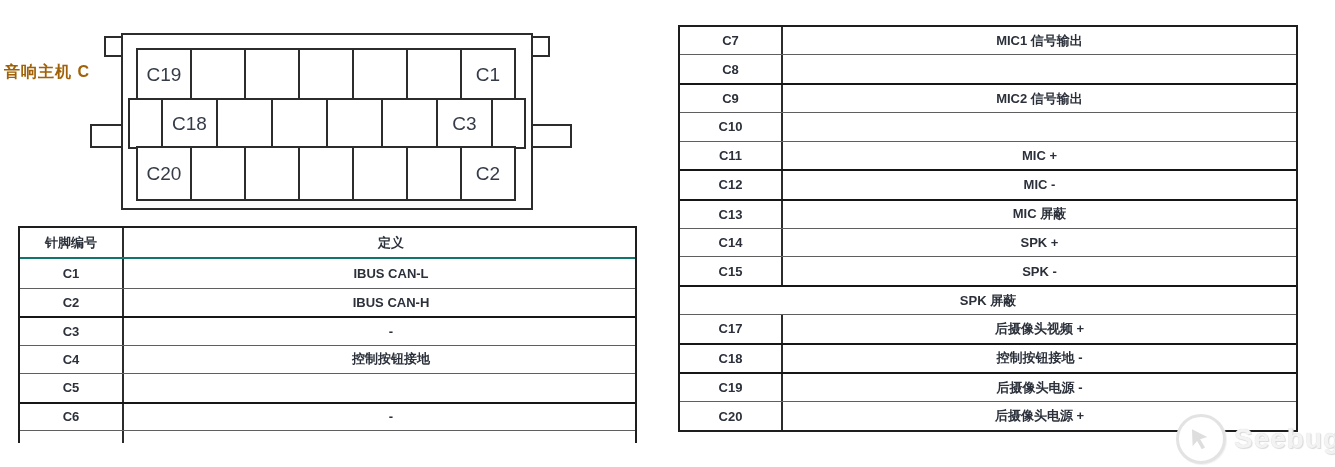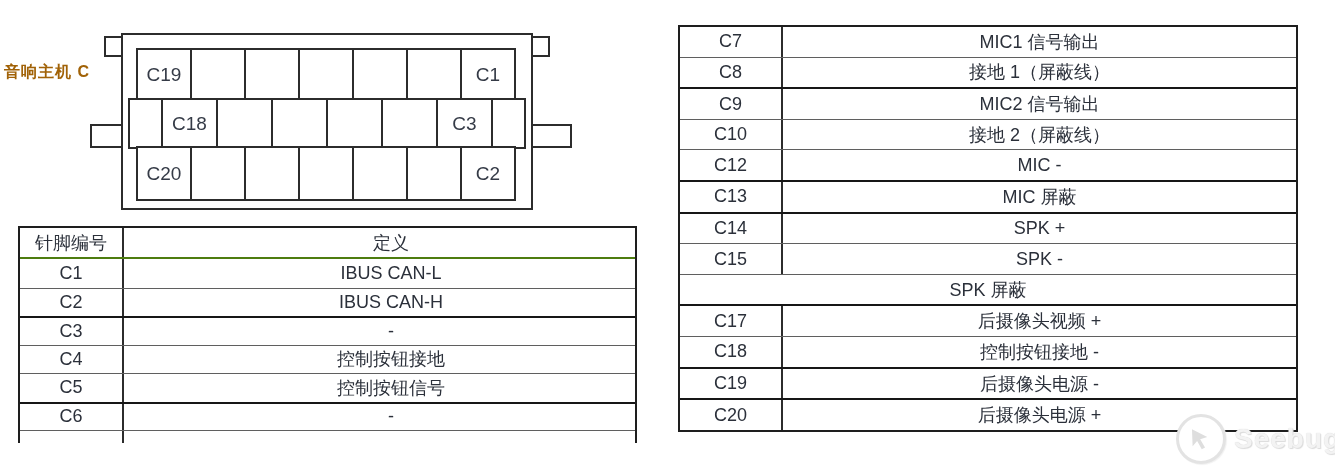--- a/index.html
+++ b/index.html
@@ -29,26 +29,26 @@
   .row-mid .cell { width: 57px; }
   .row-mid .cell:first-child, .row-mid .cell:last-child { width: 35px; }
 
   
   .ptable { position: absolute; background: #fff; border: 2px solid #1e1e1e; }
   .lt { left: 18px;  top: 226px; width: 619px; height: 217px; border-bottom: none; overflow: hidden; }
   .rt { left: 678px; top: 25px;  width: 620px; height: 407px; }
 
   .trow { display: flex; align-items: stretch; }
   .trow .c1, .trow .c2 { display: flex; align-items: center; justify-content: center;
-                         font-size: 18px; color: #2b303a; white-space: nowrap; }
+                         font-size: 13px; color: #2b303a; white-space: nowrap; font-weight: bold; }
   .trow .c1 { border-right: 2px solid #2c2c2c; }
   .lt .trow .c1 { width: 104px; } .lt .trow .c2 { flex: 1; padding-left: 23px; }
   .rt .trow .c1 { width: 103px; } .rt .trow .c2 { flex: 1; }
 
-  .lt .thead { height: 31px; border-bottom: 2px solid #4d7c0f; font-weight: 400; }
+  .lt .thead { height: 31px; border-bottom: 2px solid #0f766e; font-weight: 400; }
   .lt .rows .trow { height: 28.5px; border-top: 1px solid #5f5f5f; }
   .lt .rows .trow:first-child { border-top: none; }
   .lt .rows .trow:nth-child(3), .lt .rows .trow:nth-child(6) { border-top: 2px solid #161616; }
   .lt .partial { height: 30px; border-top: 1px solid #5f5f5f; display: flex; }
   .lt .partial .c1 { width: 104px; border-right: 2px solid #2c2c2c; }
   .lt .partial .c2 { flex: 1; }
 
   .rt .rows { display: flex; flex-direction: column; height: 100%; }
   .rt .rows .trow { flex: 1; border-top: 1px solid #5f5f5f; }
   .rt .rows .trow:first-child { border-top: none; }
@@ -124,50 +124,51 @@
         <div class="trow">
           <div class="c1">C3</div>
           <div class="c2">-</div>
         </div>
         <div class="trow">
           <div class="c1">C4</div>
           <div class="c2">控制按钮接地</div>
         </div>
         <div class="trow">
           <div class="c1">C5</div>
-          <div class="c2">控制按钮信号</div>
         </div>
         <div class="trow">
           <div class="c1">C6</div>
           <div class="c2">-</div>
         </div>
       </div>
     <div class="partial">
       <div class="c1"></div>
       <div class="c2"></div>
     </div>
   </div>
 
   <div class="ptable rt">
     <div class="rows">
         <div class="trow">
           <div class="c1">C7</div>
           <div class="c2">MIC1 信号输出</div>
         </div>
         <div class="trow">
           <div class="c1">C8</div>
-          <div class="c2">接地 1（屏蔽线）</div>
         </div>
         <div class="trow">
           <div class="c1">C9</div>
           <div class="c2">MIC2 信号输出</div>
         </div>
         <div class="trow">
           <div class="c1">C10</div>
-          <div class="c2">接地 2（屏蔽线）</div>
+        </div>
+        <div class="trow">
+          <div class="c1">C11</div>
+          <div class="c2">MIC +</div>
         </div>
         <div class="trow">
           <div class="c1">C12</div>
           <div class="c2">MIC -</div>
         </div>
         <div class="trow">
           <div class="c1">C13</div>
           <div class="c2">MIC 屏蔽</div>
         </div>
         <div class="trow">

